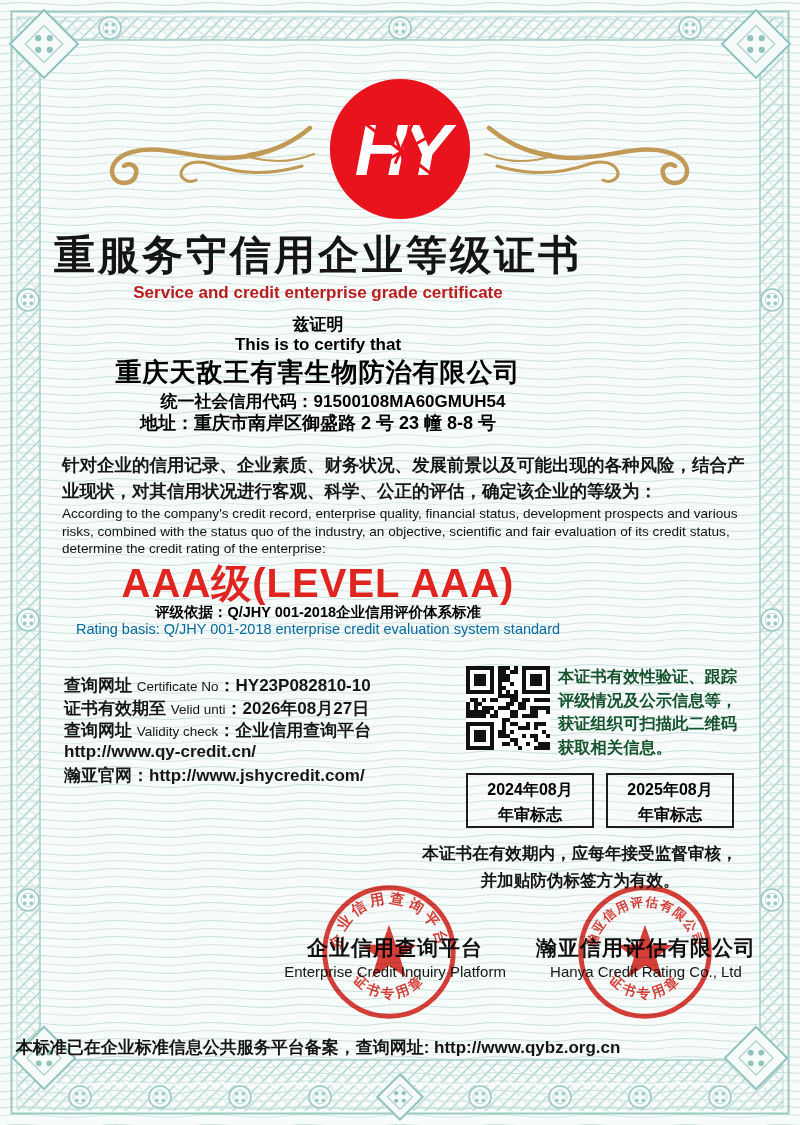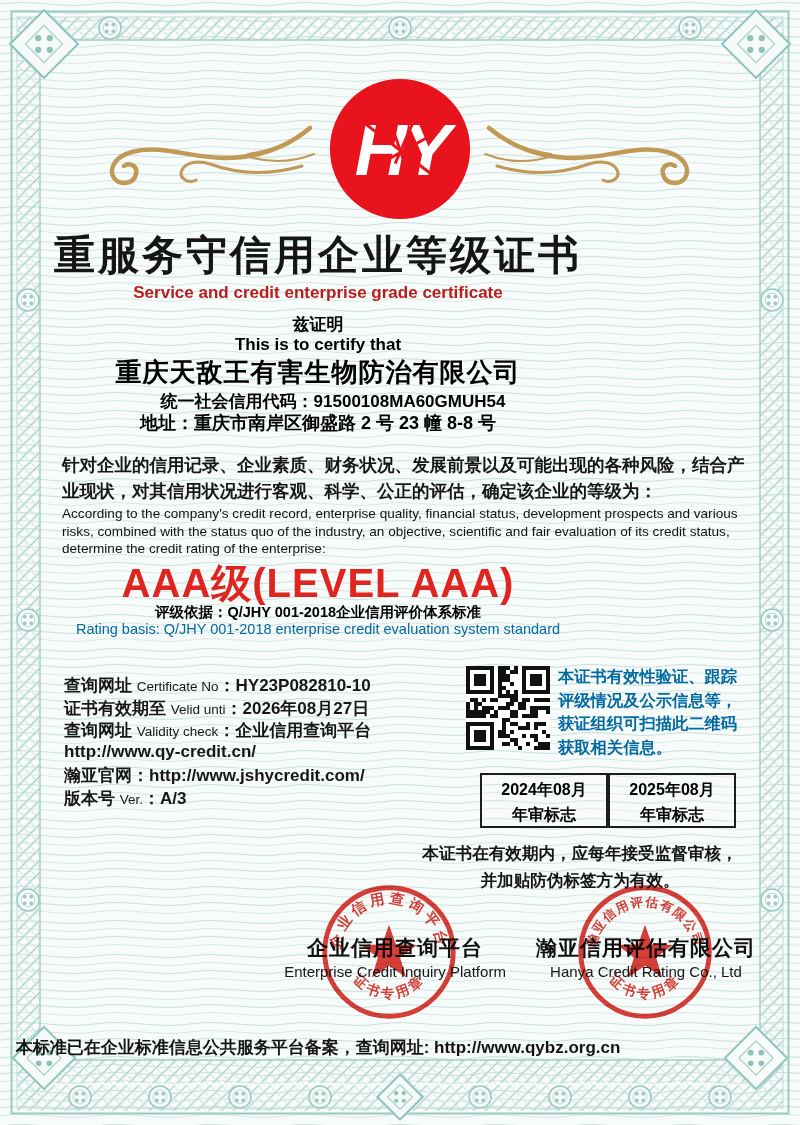--- a/index.html
+++ b/index.html
@@ -22,22 +22,22 @@
   .para-en{top:505px;left:62px;width:684px;font-size:13.6px;line-height:17.5px;font-weight:500;color:#111;}
   .grade{top:556px;font-size:40px;font-weight:800;letter-spacing:1px;}
   .basis-cn{top:603px;font-size:14.5px;font-weight:600;}
   .basis-en{top:621px;font-size:14.5px;font-weight:500;color:#0369a1;}
   
   .details{top:674px;left:64px;width:400px;}
   .detail-line{height:22.6px;white-space:nowrap;font-size:17px;font-weight:600;color:#161616;}
   .detail-line .sub{font-size:13.5px;font-weight:500;}
   
   .qr-box{left:466px;top:666px;width:84px;height:84px;background:#fff;}
-  .qr-note{left:558px;top:665px;width:192px;font-size:16.3px;line-height:23.5px;font-weight:600;color:#0369a1;}
-  .marks-row{left:466px;top:773px;width:284px;display:flex;gap:0;justify-content:center;}
+  .qr-note{left:558px;top:665px;width:192px;font-size:16.3px;line-height:23.5px;font-weight:600;color:#14532d;}
+  .marks-row{left:466px;top:773px;width:284px;display:flex;gap:12px;}
   .mark-box{width:128px;height:55px;border:2px solid #1d1d1d;text-align:center;font-size:16px;line-height:25px;font-weight:600;padding-top:2px;box-sizing:border-box;background:rgba(255,255,255,.15);}
   .supervision{right:55px;top:840px;width:330px;text-align:center;font-size:16.6px;line-height:27px;font-weight:600;color:#141414;}
   
   .org{top:934px;text-align:center;}
   .org-left{left:252px;width:286px;}
   .org-right{left:500px;width:292px;}
   .org-name{font-size:21px;font-weight:700;letter-spacing:1px;line-height:27px;color:#111;}
   .org-en{font-size:15px;font-weight:500;line-height:22px;color:#161616;}
   .seal{width:146px;height:146px;opacity:.88;mix-blend-mode:multiply;pointer-events:none;}
   .seal-l{left:316px;top:879px;}
@@ -270,21 +270,20 @@
   <div class="abs para-en">According to the company's credit record, enterprise quality, financial status, development prospects and various risks, combined with the status quo of the industry, an objective, scientific and fair evaluation of its credit status, determine the credit rating of the enterprise:</div>
   <div class="abs center basis-cn">评级依据：Q/JHY 001-2018企业信用评价体系标准</div>
   <div class="abs center basis-en">Rating basis: Q/JHY 001-2018 enterprise credit evaluation system standard</div>
 
   <div class="abs details">
     <div class="detail-line"><span>查询网址 </span><span class="sub">Certificate No</span><span>：HY23P082810-10</span></div>
     <div class="detail-line"><span>证书有效期至 </span><span class="sub">Velid unti</span><span>：2026年08月27日</span></div>
     <div class="detail-line"><span>查询网址 </span><span class="sub">Validity check</span><span>：企业信用查询平台</span></div>
     <div class="detail-line"><span></span><span class="sub"></span><span>http://www.qy-credit.cn/</span></div>
     <div class="detail-line"><span>瀚亚官网</span><span class="sub"></span><span>：http://www.jshycredit.com/</span></div>
-    <div class="detail-line"><span>版本号 </span><span class="sub">Ver.</span><span>：A/3</span></div>
   </div>
 
   <svg id="qr-svg" class="abs qr-box" viewBox="0 0 84 84">
       <rect x="0" y="0" width="84" height="84" fill="#ffffff"></rect>
       <rect x="0" y="0" width="28" height="28" fill="#111"></rect>
       <rect x="4" y="4" width="20" height="20" fill="#fff"></rect>
       <rect x="8" y="8" width="12" height="12" fill="#111"></rect>
       <rect x="56" y="0" width="28" height="28" fill="#111"></rect>
       <rect x="60" y="4" width="20" height="20" fill="#fff"></rect>
       <rect x="64" y="8" width="12" height="12" fill="#111"></rect>

